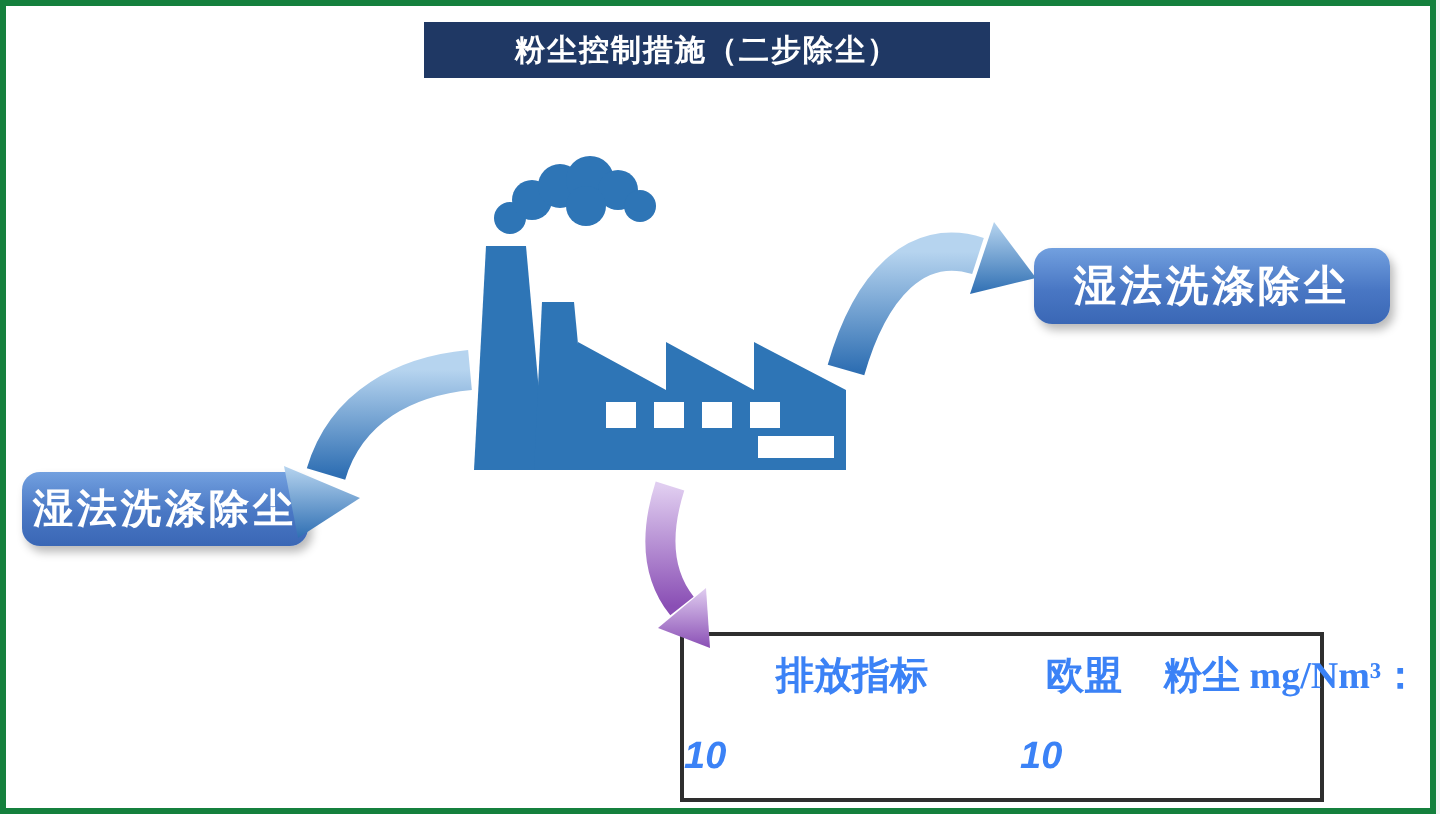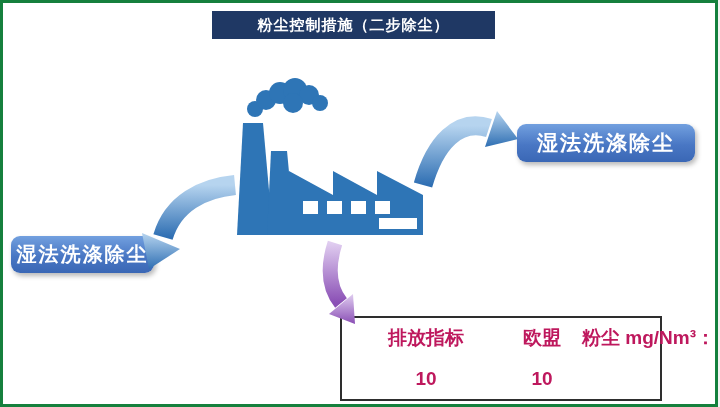--- a/index.html
+++ b/index.html
@@ -35,27 +35,27 @@
   .left-node{left:8px;top:233px;width:143px;height:37px;font-size:20px;}
   .right-node{left:514px;top:121px;width:178px;height:38px;font-size:21px;}
   .emission-table{
     position:absolute;left:337px;top:313px;width:322px;height:85px;
     border:2px solid #2e2e2e;background:#ffffff;
     box-sizing:border-box;
     display:grid;
     grid-template-columns:168px 64px 1fr;
     grid-template-rows:1fr 1fr;
     align-items:center;
-    font-weight:bold;font-size:19px;color:#be185d;
+    font-weight:bold;font-size:19px;color:#3b82f6;
     z-index:2;
   }
   .cell{white-space:nowrap;}
   .cell.head{text-align:center;}
-  .cell.rowlabel{text-align:left;padding-left:8px;}
-  .cell.val{text-align:center;}
+  .cell.rowlabel{text-align:left;padding-left:8px;font-family:Liberation Serif, serif;}
+  .cell.val{font-style:italic;}
   .diagram-svg{
     position:absolute;left:0;top:0;width:720px;height:407px;
     z-index:5;pointer-events:none;
   }
 </style>
 </head>
 <body>
 
 <div class="canvas">
 

